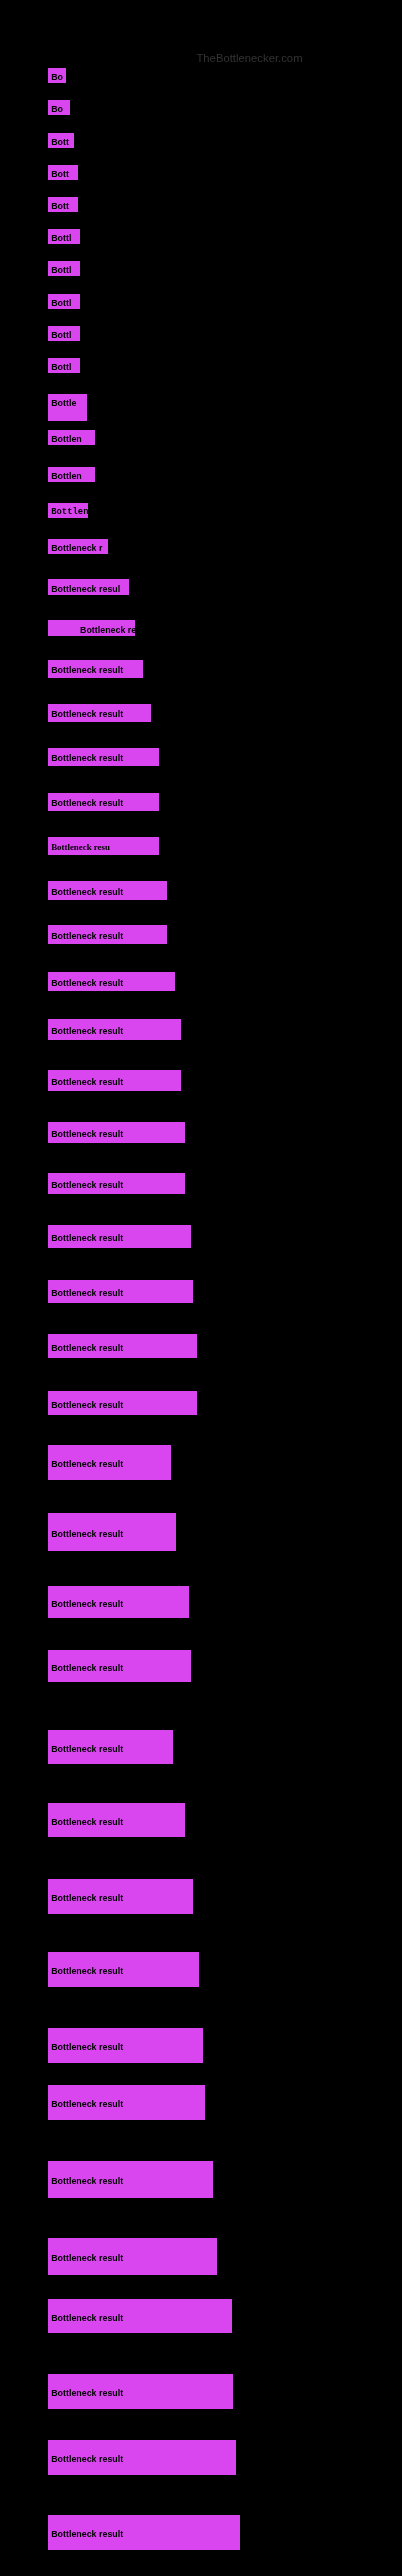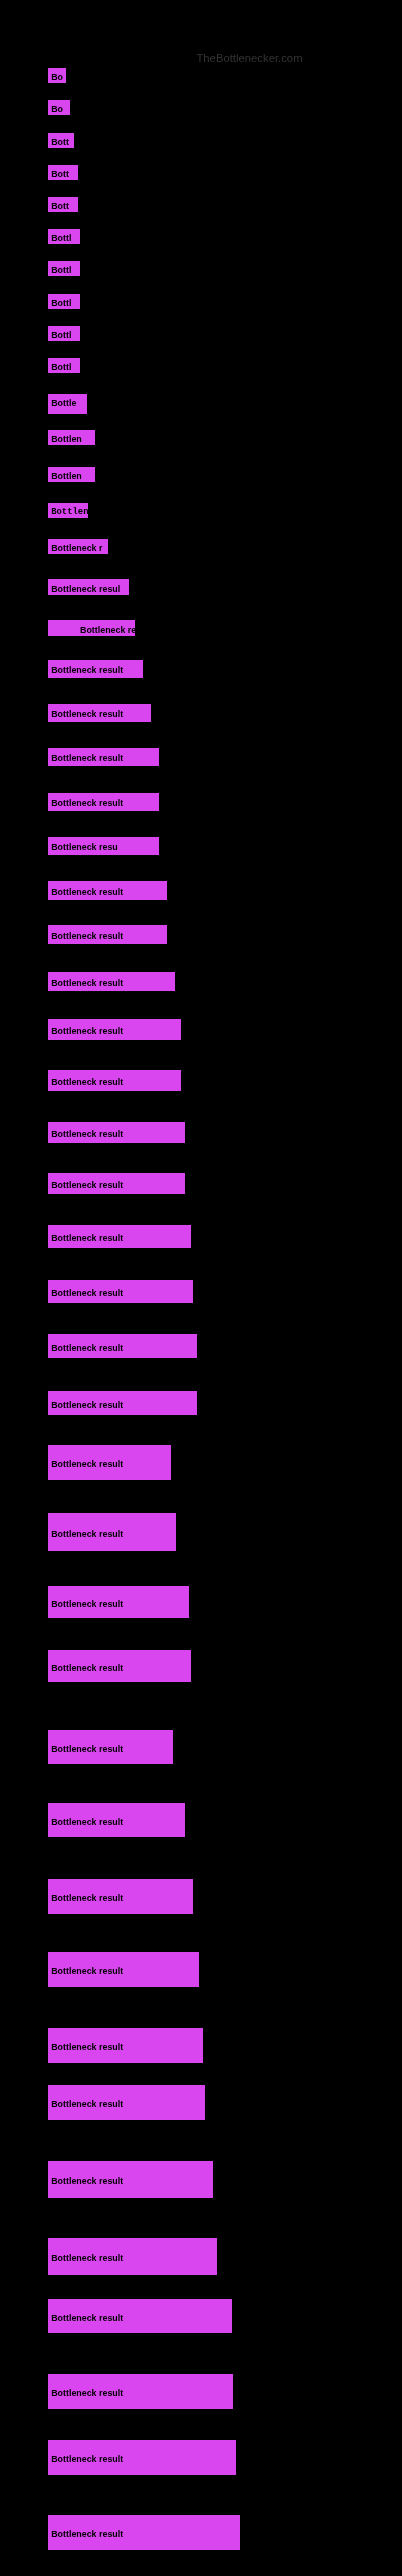--- a/index.html
+++ b/index.html
@@ -44,32 +44,32 @@
 <div class="bottleneck-item" style="top: 20px; width: 17.7px; height: 14.5px; line-height: 14.5px;">Bo</div>
 <div class="bottleneck-item" style="top: 52px; width: 22px; height: 14.5px; line-height: 14.5px;">Bo</div>
 <div class="bottleneck-item" style="top: 85px; width: 26px; height: 14.5px; line-height: 14.5px;">Bott</div>
 <div class="bottleneck-item" style="top: 117px; width: 30px; height: 14.5px; line-height: 14.5px;">Bott</div>
 <div class="bottleneck-item" style="top: 149px; width: 30px; height: 14.5px; line-height: 14.5px;">Bott</div>
 <div class="bottleneck-item" style="top: 181px; width: 32px; height: 14.5px; line-height: 14.5px;">Bottl</div>
 <div class="bottleneck-item" style="top: 213px; width: 32px; height: 14.5px; line-height: 14.5px;">Bottl</div>
 <div class="bottleneck-item" style="top: 246px; width: 32px; height: 14.5px; line-height: 14.5px;">Bottl</div>
 <div class="bottleneck-item" style="top: 278px; width: 32px; height: 14.5px; line-height: 14.5px;">Bottl</div>
 <div class="bottleneck-item" style="top: 310px; width: 32px; height: 14.5px; line-height: 14.5px;">Bottl</div>
-<div class="bottleneck-item" style="top: 346px; width: 39px; height: 20px; line-height: 14.5px;">Bottle</div>
+<div class="bottleneck-item" style="top: 346px; width: 39px; height: 27px; line-height: 14.5px;">Bottle</div>
 <div class="bottleneck-item" style="top: 382px; width: 47px; height: 14.5px; line-height: 14.5px;">Bottlen</div>
 <div class="bottleneck-item" style="top: 419px; width: 47px; height: 14.5px; line-height: 14.5px;">Bottlen</div>
 <div class="bottleneck-item" style="top: 455px; width: 40px; height: 14.5px; line-height: 14.5px; font-family: Liberation Mono, monospace;">Bottlene</div>
 <div class="bottleneck-item" style="top: 491px; width: 60px; height: 14.5px; line-height: 14.5px;">Bottleneck r</div>
 <div class="bottleneck-item" style="top: 531px; width: 81px; height: 16px; line-height: 16px;">Bottleneck resul</div>
 <div class="bottleneck-item" style="top: 572px; width: 87px; height: 16px; line-height: 16px; padding-left: 32px;">Bottleneck re</div>
 <div class="bottleneck-item" style="top: 612px; width: 95px; height: 17.7px; line-height: 17.7px;">Bottleneck result</div>
 <div class="bottleneck-item" style="top: 656px; width: 103px; height: 17.7px; line-height: 17.7px;">Bottleneck result</div>
 <div class="bottleneck-item" style="top: 700px; width: 111px; height: 17.7px; line-height: 17.7px;">Bottleneck result</div>
 <div class="bottleneck-item" style="top: 745px; width: 111px; height: 17.7px; line-height: 17.7px;">Bottleneck result</div>
-<div class="bottleneck-item" style="top: 789px; width: 111px; height: 17.7px; line-height: 17.7px;">Bottleneck resu</div>
+<div class="bottleneck-item" style="top: 789px; width: 111px; height: 17.7px; line-height: 17.7px; font-family: Liberation Serif, serif;">Bottleneck resu</div>
 <div class="bottleneck-item" style="top: 833px; width: 119px; height: 19.3px; line-height: 19.3px;">Bottleneck result</div>
 <div class="bottleneck-item" style="top: 877px; width: 119px; height: 19.3px; line-height: 19.3px;">Bottleneck result</div>
 <div class="bottleneck-item" style="top: 924px; width: 127px; height: 19.3px; line-height: 19.3px;">Bottleneck result</div>
 <div class="bottleneck-item" style="top: 971px; width: 133px; height: 21px; line-height: 21px;">Bottleneck result</div>
 <div class="bottleneck-item" style="top: 1022px; width: 133px; height: 21px; line-height: 21px;">Bottleneck result</div>
 <div class="bottleneck-item" style="top: 1074px; width: 137px; height: 21px; line-height: 21px;">Bottleneck result</div>
 <div class="bottleneck-item" style="top: 1125px; width: 137px; height: 21px; line-height: 21px;">Bottleneck result</div>
 <div class="bottleneck-item" style="top: 1177px; width: 143px; height: 22.5px; line-height: 22.5px;">Bottleneck result</div>
 <div class="bottleneck-item" style="top: 1232px; width: 145px; height: 22.5px; line-height: 22.5px;">Bottleneck result</div>
 <div class="bottleneck-item" style="top: 1286px; width: 149px; height: 24px; line-height: 24px;">Bottleneck result</div>

